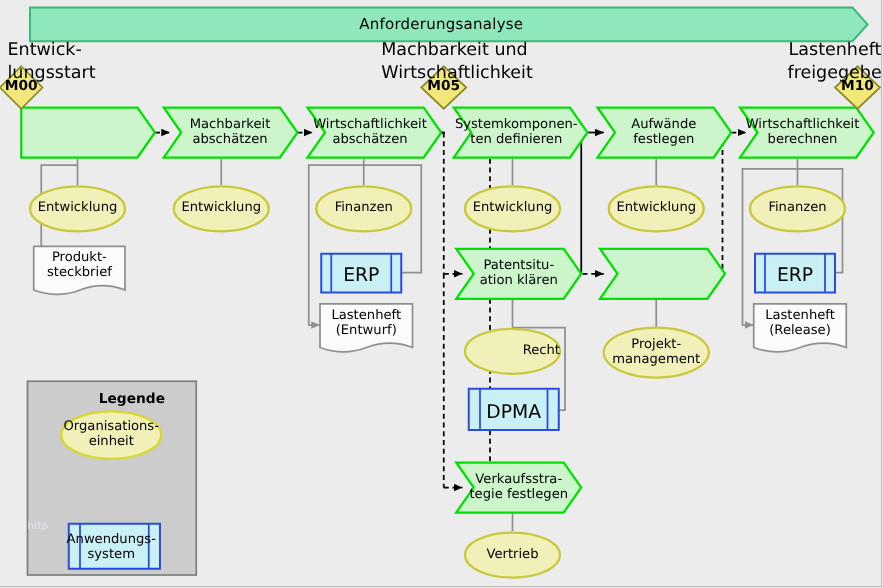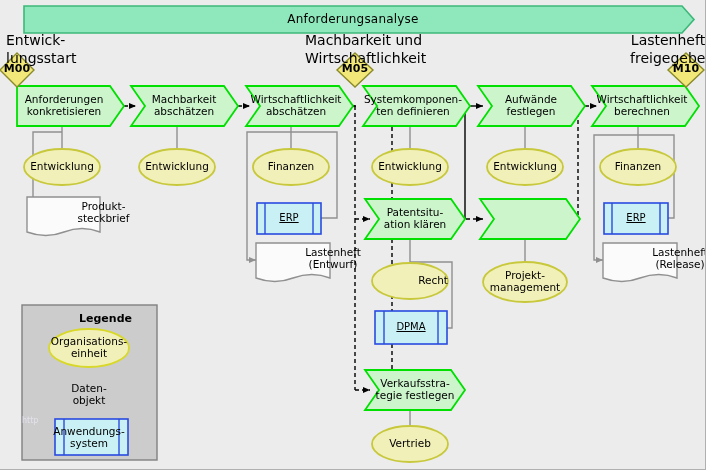--- a/index.html
+++ b/index.html
@@ -47,25 +47,23 @@
     font-weight: bold;
   }
   .proc-lbl {
     font-size: 10.5px;
   }
   .org-lbl {
     font-size: 10.5px;
   }
   .doc-lbl {
     font-size: 10.5px;
-    padding-left: 40px;
   }
   .sys-lbl {
-    font-size: 10px;
-    text-decoration: underline;
+    font-size: 15px;
   }
   .legend-title {
     font-size: 11px;
     font-weight: bold;
   }
   .legend-lbl {
     font-size: 10.5px;
   }
   .wm {
     position: absolute;
@@ -194,22 +192,20 @@
   <div class="lbl ms-id" style="left:0px; top:63px; width:34px;">M00</div>
 
   <div class="lbl ms-caption" style="left:305px; top:32px; width:108px; text-align:center;">Machbarkeit und
 Wirtschaftlichkeit</div>
   <div class="lbl ms-id" style="left:338px; top:63px; width:34px;">M05</div>
 
   <div class="lbl ms-caption" style="left:630px; top:32px; width:76px; text-align:center;">Lastenheft
 freigegeben</div>
   <div class="lbl ms-id" style="left:669px; top:63px; width:34px;">M10</div>
 
-  <div class="lbl proc-lbl" style="left:12px; top:94px; width:104px;">Anforderungen
-konkretisieren</div>
   <div class="lbl proc-lbl" style="left:134px; top:94px; width:100px;">Machbarkeit
 abschätzen</div>
   <div class="lbl proc-lbl" style="left:243px; top:94px; width:106px;">Wirtschaftlichkeit
 abschätzen</div>
   <div class="lbl proc-lbl" style="left:359px; top:94px; width:108px;">Systemkomponen-
 ten definieren</div>
   <div class="lbl proc-lbl" style="left:481px; top:94px; width:100px;">Aufwände
 festlegen</div>
   <div class="lbl proc-lbl" style="left:589px; top:94px; width:106px;">Wirtschaftlichkeit
 berechnen</div>
@@ -236,20 +232,18 @@
   <div class="lbl doc-lbl" style="left:603px; top:247px; width:74px;">Lastenheft
 (Release)</div>
 
   <div class="lbl sys-lbl" style="left:265px; top:212px; width:48px;">ERP</div>
   <div class="lbl sys-lbl" style="left:384px; top:321px; width:54px;">DPMA</div>
   <div class="lbl sys-lbl" style="left:612px; top:212px; width:48px;">ERP</div>
 
   <div class="lbl legend-title" style="left:22px; top:313px; width:135px;padding-left:16px;">Legende</div>
   <div class="lbl legend-lbl" style="left:27px; top:336px; width:124px;">Organisations-
 einheit</div>
-  <div class="lbl legend-lbl" style="left:53px; top:383px; width:72px;">Daten-
-objekt</div>
   <div class="lbl legend-lbl" style="left:27px; top:426px; width:124px;">Anwendungs-
 system</div>
 
   <div class="wm">http</div>
 
 </div>
 
 </body></html>

